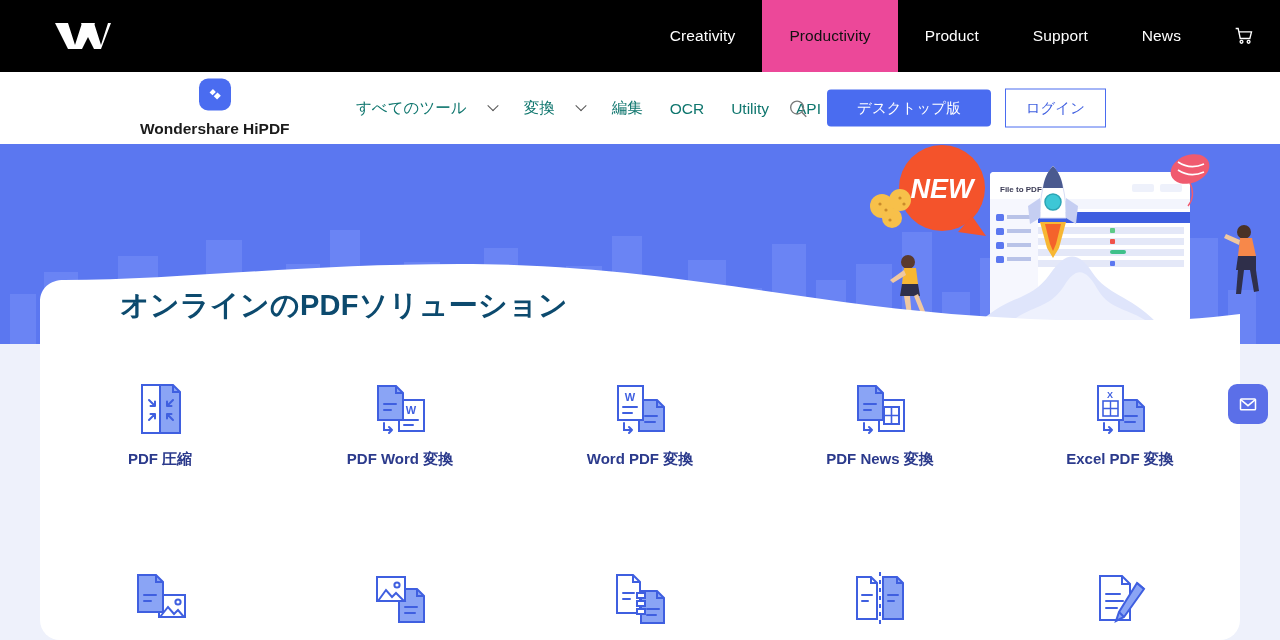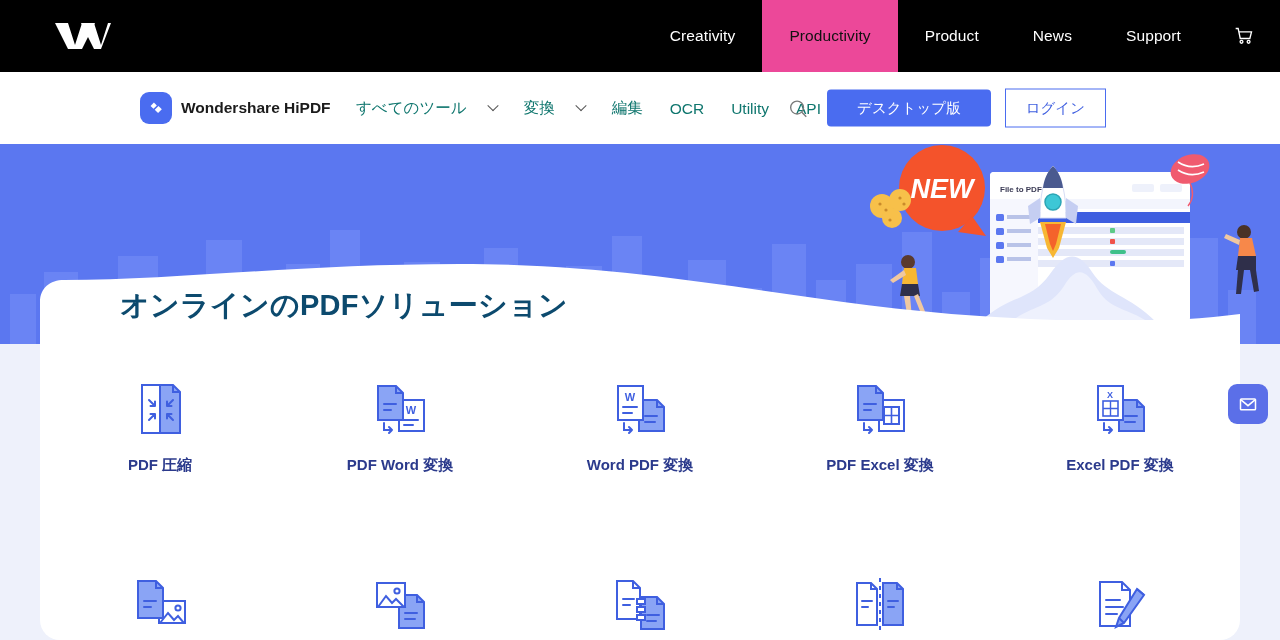--- a/index.html
+++ b/index.html
@@ -50,20 +50,21 @@
     position: absolute; top: 72px; left: 0;
     width: 1280px; height: 72px;
     background: #ffffff;
     display: flex; align-items: center;
   }
   .hipdf-brand {
     position: absolute; left: 140px; top: 50%;
     transform: translateY(-50%);
     display: flex; align-items: center; gap: 9px;
     cursor: pointer;
+    flex-direction: column;
   }
   .hipdf-mark {
     width: 32px; height: 32px; border-radius: 9px;
     background: #4a6cf0;
     display: flex; align-items: center; justify-content: center;
   }
   .hipdf-name {
     font-size: 15.5px; font-weight: bold; color: #1b1b1b;
     white-space: nowrap;
   }
@@ -149,21 +150,21 @@
     display: grid;
     grid-template-columns: repeat(5, 240px);
     row-gap: 96px;
   }
   .tool {
     display: flex; flex-direction: column;
     align-items: center; cursor: pointer;
   }
   .tool-icon { height: 66px; display: flex; align-items: center; justify-content: center; }
   .tool-label {
-    margin-top: 14px;
+    margin-top: 8px;
     font-size: 15px; font-weight: bold;
     color: #2b3a8c; white-space: nowrap;
   }
 
   
   .mail-fab {
     position: absolute; right: 12px; top: 384px;
     width: 40px; height: 40px;
     background: #5b6fe8; border-radius: 9px;
     display: flex; align-items: center; justify-content: center;
@@ -185,24 +186,24 @@
     <div class="topnav-item">
       <span>Creativity</span>
     </div>
     <div class="topnav-item active">
       <span>Productivity</span>
     </div>
     <div class="topnav-item">
       <span>Product</span>
     </div>
     <div class="topnav-item">
+      <span>Support</span>
+    </div>
+    <div class="topnav-item">
       <span>News</span>
-    </div>
-    <div class="topnav-item">
-      <span>Support</span>
     </div>
     <div class="cart-wrap">
       <svg width="20" height="20" viewBox="0 0 24 24" fill="none" stroke="#ffffff" stroke-width="1.6">
         <path d="M2 3 L5 3 L7.5 15 L19 15 L21 7 L6 7"></path>
         <circle cx="9" cy="19" r="1.7"></circle>
         <circle cx="17.5" cy="19" r="1.7"></circle>
       </svg>
     </div>
   </div>
 </div>
@@ -444,21 +445,21 @@
       <svg width="62" height="62" viewBox="0 0 62 62" fill="none" stroke="#3f5fe0" stroke-width="2">
         <rect x="30" y="22" width="25" height="31" fill="#ffffff"></rect>
         <rect x="35" y="29" width="15" height="17" stroke="#3f5fe0"></rect>
         <path d="M35 37.5 L50 37.5 M42.5 29 L42.5 46" stroke="#3f5fe0" stroke-width="1.6"></path>
         <path d="M9 8 L27 8 L34 15 L34 42 L9 42 Z" fill="#8aa4f5"></path>
         <path d="M27 8 L27 15 L34 15" stroke="#3f5fe0"></path>
         <path d="M15 26 L27 26 M15 32 L22 32" stroke="#3f5fe0" stroke-linecap="round"></path>
         <path d="M15 45 L15 52 L23 52 M23 52 L20 49 M23 52 L20 55" stroke-linecap="round"></path>
       </svg>
     </div>
-    <div class="tool-label">PDF Excel 変換</div>
+    <div class="tool-label">PDF News 変換</div>
   </div>
 
   <div class="tool">
     <div class="tool-icon">
       <svg width="62" height="62" viewBox="0 0 62 62" fill="none" stroke="#3f5fe0" stroke-width="2">
         <path d="M30 22 L48 22 L55 29 L55 53 L30 53 Z" fill="#8aa4f5"></path>
         <path d="M48 22 L48 29 L55 29" stroke="#3f5fe0"></path>
         <path d="M36 38 L48 38 M36 44 L46 44" stroke="#3f5fe0" stroke-linecap="round"></path>
         <rect x="9" y="8" width="25" height="34" fill="#ffffff"></rect>
         <text x="21" y="20" text-anchor="middle" font-family="Liberation Sans, sans-serif" font-size="9" font-weight="bold" fill="#3f5fe0" stroke="none">X</text>

